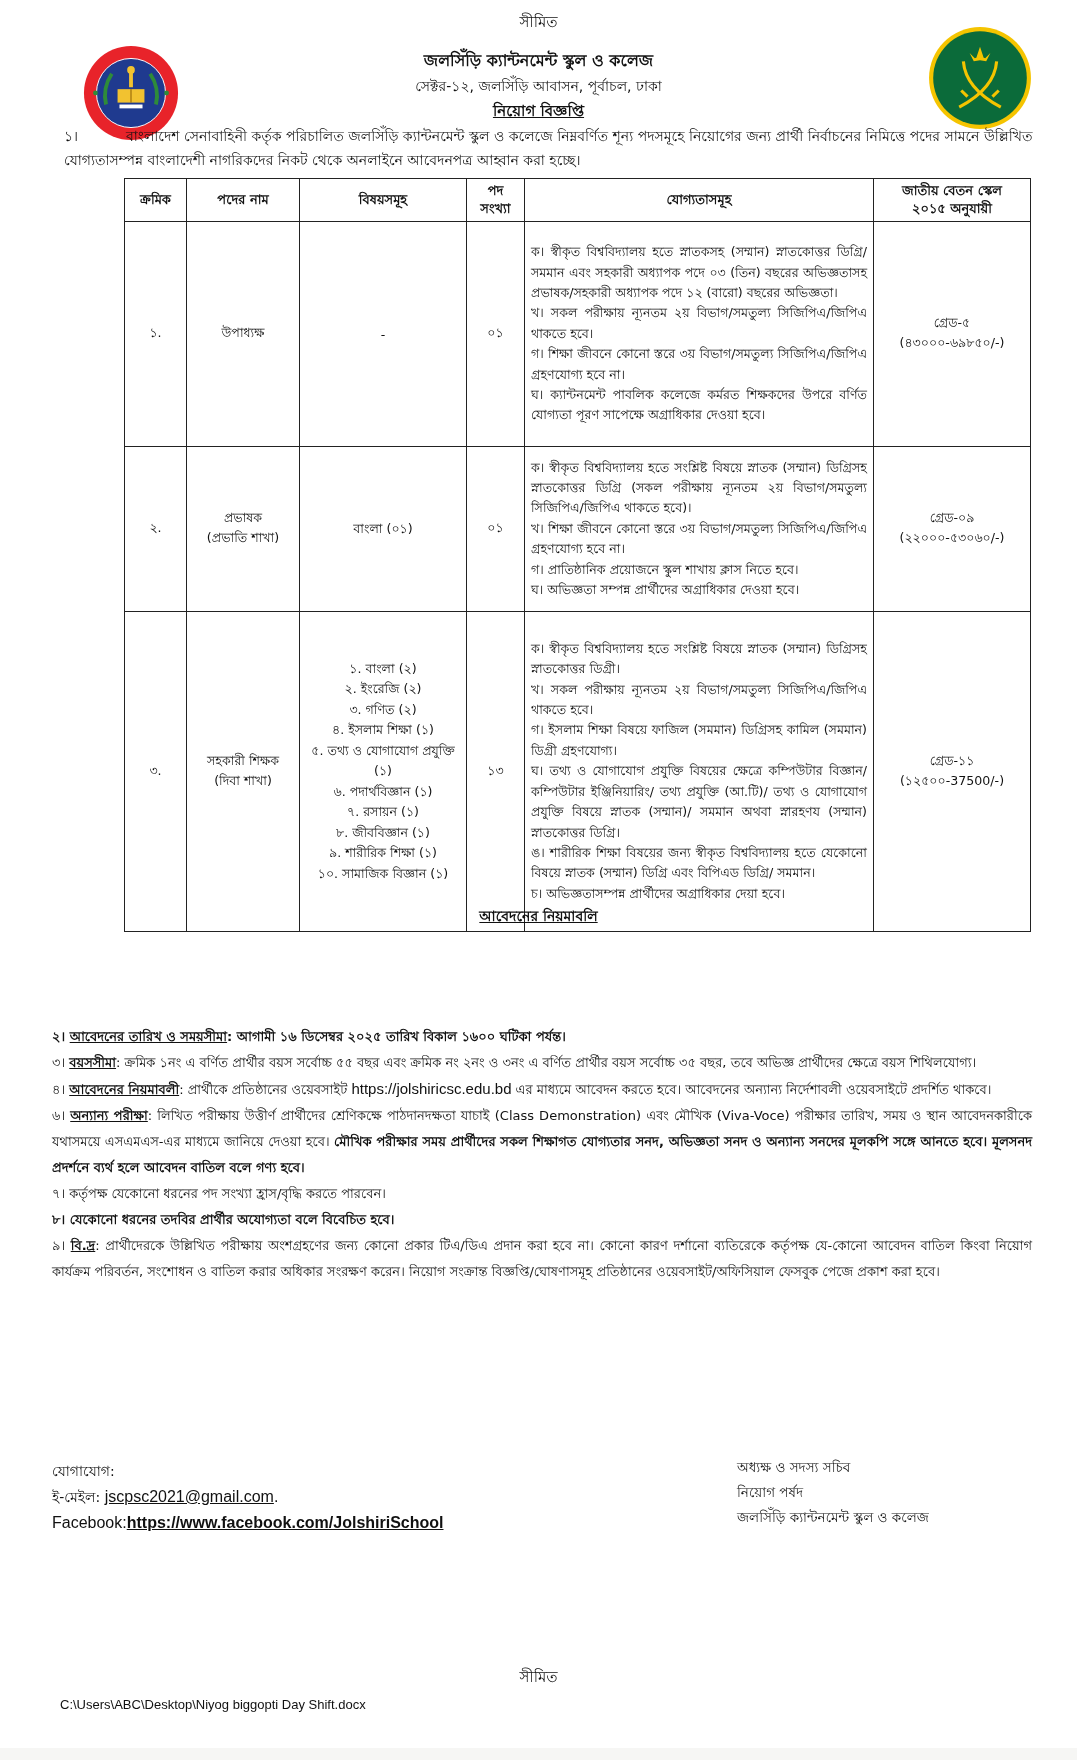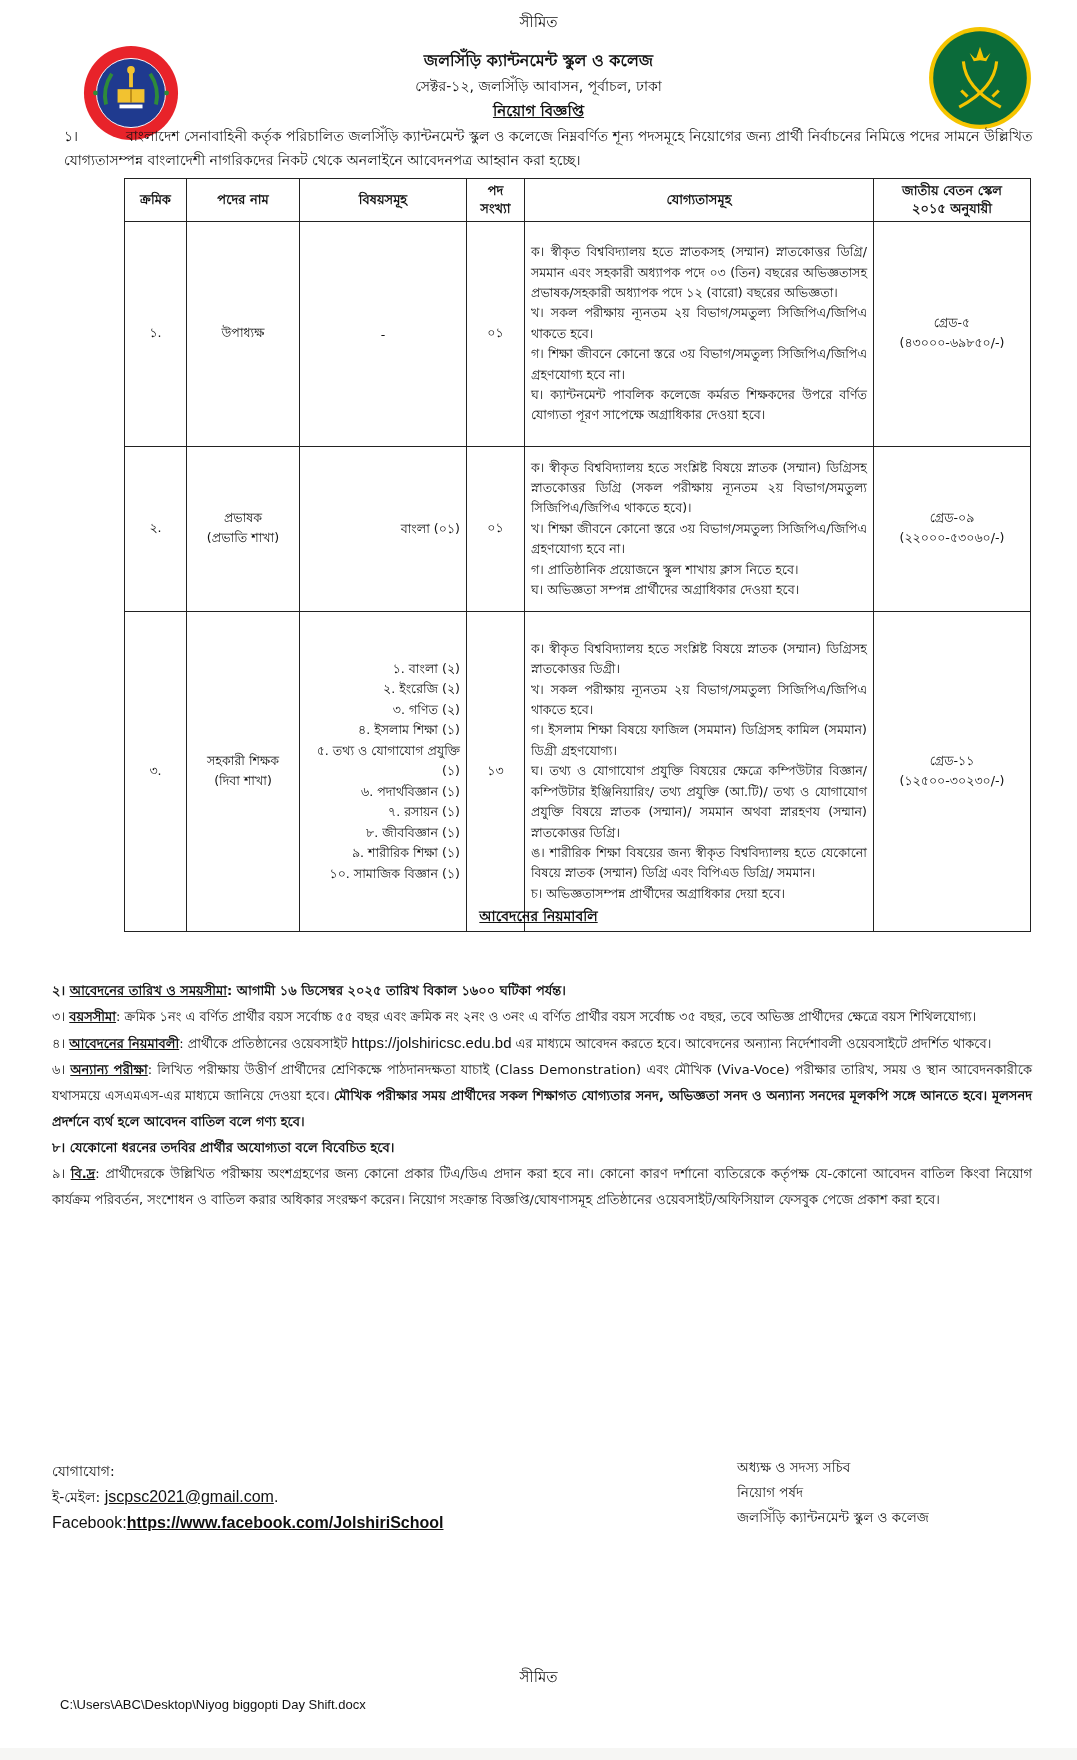--- a/index.html
+++ b/index.html
@@ -17,27 +17,27 @@
   .notice-title span { text-decoration: underline; }
   .intro { left: 64px; width: 980px; top: 124px; font-size: 14px; line-height: 24px; }
   .intro .num { display: inline-block; width: 62px; }
 
   table.posts { position: absolute; left: 124px; top: 178px; width: 906px;
                 border-collapse: collapse; font-size: 12.6px; table-layout: fixed; }
   table.posts th, table.posts td { border: 1.5px solid #222; vertical-align: middle; padding: 0 6px; }
   table.posts th { font-weight: bold; height: 42px; text-align: center; font-size: 13px; line-height: 18px; }
   td.c { text-align: center; }
   td.qual { padding: 2px 8px; line-height: 20.4px; text-align: justify; vertical-align: top; }
-  td.subj { line-height: 20.5px; text-align: right; }
+  td.subj { line-height: 20.5px; text-align: center; }
   .qual p { margin: 0; }
   .subj p { margin: 0; }
 
   .rules-title { left: 0; width: 1077px; top: 905px; font-size: 14px; font-weight: bold; }
   .rules-title span { text-decoration: underline; }
-  .rules { left: 52px; width: 980px; top: 978px; font-size: 13px; line-height: 26px; }
+  .rules { left: 52px; width: 980px; top: 1024px; font-size: 13px; line-height: 26px; }
   .rules p { margin: 0; text-align: justify; }
   .u { text-decoration: underline; font-weight: bold; }
   .b { font-weight: bold; }
   .latin { font-family: "Liberation Sans", sans-serif; font-size: 15px; }
 
   .contact { left: 52px; top: 1458px; font-size: 14px; line-height: 26px; }
   .contact .latin2 { font-family: "Liberation Sans", sans-serif; font-size: 16px; }
   .contact .link { text-decoration: underline; }
   .contact .fblink { text-decoration: underline; font-weight: bold; }
   .sign { left: 737px; top: 1455px; font-size: 13.5px; line-height: 25px; }
@@ -148,39 +148,42 @@
         </td>
         <td class="c">১৩</td>
         <td class="qual">
           <p>ক। স্বীকৃত বিশ্ববিদ্যালয় হতে সংশ্লিষ্ট বিষয়ে স্নাতক (সম্মান) ডিগ্রিসহ স্নাতকোত্তর ডিগ্রী।</p>
           <p>খ। সকল পরীক্ষায় ন্যূনতম ২য় বিভাগ/সমতুল্য সিজিপিএ/জিপিএ থাকতে হবে।</p>
           <p>গ। ইসলাম শিক্ষা বিষয়ে ফাজিল (সমমান) ডিগ্রিসহ কামিল (সমমান) ডিগ্রী গ্রহণযোগ্য।</p>
           <p>ঘ। তথ্য ও যোগাযোগ প্রযুক্তি বিষয়ের ক্ষেত্রে কম্পিউটার বিজ্ঞান/ কম্পিউটার ইঞ্জিনিয়ারিং/ তথ্য প্রযুক্তি (আ.টি)/ তথ্য ও যোগাযোগ প্রযুক্তি বিষয়ে স্নাতক (সম্মান)/ সমমান অথবা স্নারহণয (সম্মান) স্নাতকোত্তর ডিগ্রি।</p>
           <p>ঙ। শারীরিক শিক্ষা বিষয়ের জন্য স্বীকৃত বিশ্ববিদ্যালয় হতে যেকোনো বিষয়ে স্নাতক (সম্মান) ডিগ্রি এবং বিপিএড ডিগ্রি/ সমমান।</p>
           <p>চ। অভিজ্ঞতাসম্পন্ন প্রার্থীদের অগ্রাধিকার দেয়া হবে।</p>
         </td>
-        <td class="c"><span>গ্রেড-১১</span><br><span>(১২৫০০-৩০২৩০/-)</span></td>
+        <td class="c"><span>গ্রেড-১১</span><br><span>(১২৫০০-37500/-)</span></td>
       </tr>
     </tbody>
   </table>
 
   <div class="abs center rules-title"><span>আবেদনের নিয়মাবলি</span></div>
 
   <div class="abs rules">
     <p class="b">
       <span>২।</span> <span class="u">আবেদনের তারিখ ও সময়সীমা</span><span>: আগামী ১৬ ডিসেম্বর ২০২৫ তারিখ বিকাল ১৬০০ ঘটিকা পর্যন্ত।</span>
     </p>
     <p>
       <span>৩।</span> <span class="u">বয়সসীমা</span><span>: ক্রমিক ১নং এ বর্ণিত প্রার্থীর বয়স সর্বোচ্চ ৫৫ বছর এবং ক্রমিক নং ২নং ও ৩নং এ বর্ণিত প্রার্থীর বয়স সর্বোচ্চ ৩৫ বছর, তবে অভিজ্ঞ প্রার্থীদের ক্ষেত্রে বয়স শিথিলযোগ্য।</span>
     </p>
     <p>
       <span>৪।</span> <span class="u">আবেদনের নিয়মাবলী</span><span>: প্রার্থীকে প্রতিষ্ঠানের ওয়েবসাইট </span><span class="latin">https://jolshiricsc.edu.bd</span><span> এর মাধ্যমে আবেদন করতে হবে। আবেদনের অন্যান্য নির্দেশাবলী ওয়েবসাইটে প্রদর্শিত থাকবে।</span>
     </p>
     <p>
       <span>৬।</span> <span class="u">অন্যান্য পরীক্ষা</span><span>: লিখিত পরীক্ষায় উত্তীর্ণ প্রার্থীদের শ্রেণিকক্ষে পাঠদানদক্ষতা যাচাই (Class Demonstration) এবং মৌখিক (Viva-Voce) পরীক্ষার তারিখ, সময় ও স্থান আবেদনকারীকে যথাসময়ে এসএমএস-এর মাধ্যমে জানিয়ে দেওয়া হবে। </span><span class="b">মৌখিক পরীক্ষার সময় প্রার্থীদের সকল শিক্ষাগত যোগ্যতার সনদ, অভিজ্ঞতা সনদ ও অন্যান্য সনদের মূলকপি সঙ্গে আনতে হবে। মূলসনদ প্রদর্শনে ব্যর্থ হলে আবেদন বাতিল বলে গণ্য হবে।</span>
+    </p>
+    <p>
+      <span>৭।</span> <span>কর্তৃপক্ষ যেকোনো ধরনের পদ সংখ্যা হ্রাস/বৃদ্ধি করতে পারবেন।</span>
     </p>
     <p class="b">
       <span>৮।</span> <span>যেকোনো ধরনের তদবির প্রার্থীর অযোগ্যতা বলে বিবেচিত হবে।</span>
     </p>
     <p>
       <span>৯।</span> <span class="u">বি.দ্র</span><span>: প্রার্থীদেরকে উল্লিখিত পরীক্ষায় অংশগ্রহণের জন্য কোনো প্রকার টিএ/ডিএ প্রদান করা হবে না। কোনো কারণ দর্শানো ব্যতিরেকে কর্তৃপক্ষ যে-কোনো আবেদন বাতিল কিংবা নিয়োগ কার্যক্রম পরিবর্তন, সংশোধন ও বাতিল করার অধিকার সংরক্ষণ করেন। নিয়োগ সংক্রান্ত বিজ্ঞপ্তি/ঘোষণাসমূহ প্রতিষ্ঠানের ওয়েবসাইট/অফিসিয়াল ফেসবুক পেজে প্রকাশ করা হবে।</span>
     </p>
   </div>
 
   <div class="abs contact">

